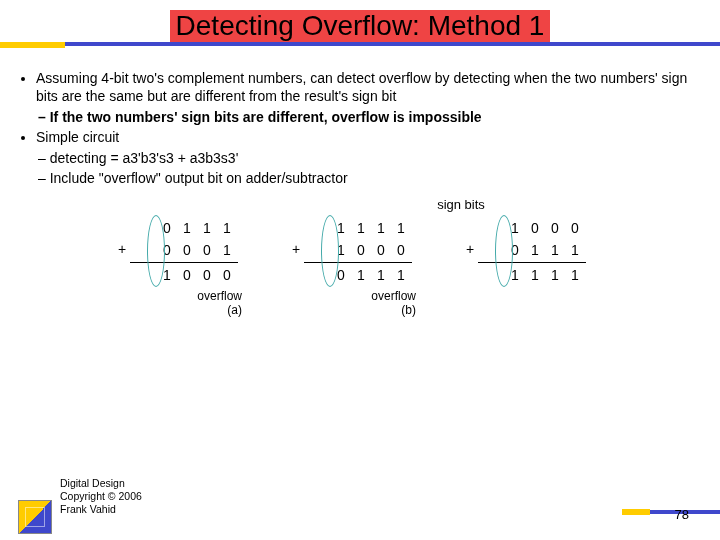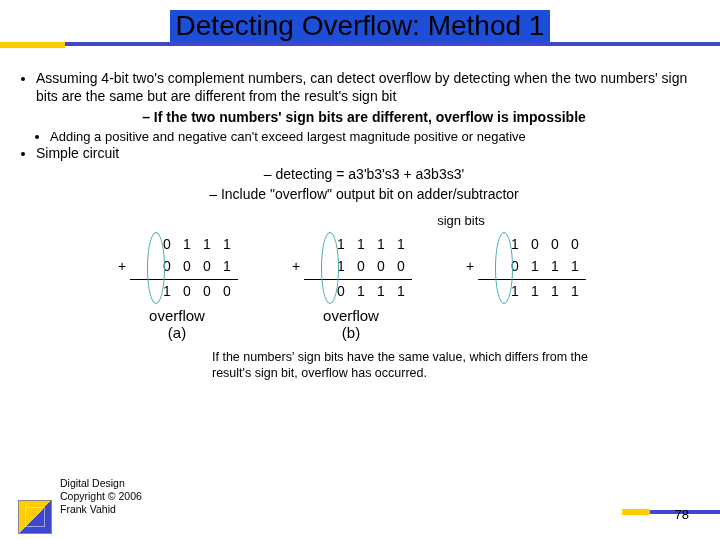--- a/index.html
+++ b/index.html
@@ -34,33 +34,33 @@
     height: 4px;
     background: #3f48cc;
     z-index: 1;
   }
   .title {
     position: relative;
     z-index: 2;
     font-size: 28px;
     text-align: center;
     font-weight: normal;
-    background: #1d4ed8;
+    background: #ef4444;
     display: block;
     width: fit-content;
     margin: 0 auto;
     padding: 0 6px;
   }
   .content {
     padding: 8px 30px 0 12px;
     font-size: 14px;
     line-height: 1.25;
   }
   ul.lvl1 { list-style: disc; padding-left: 24px; }
-  ul.lvl2 { list-style: none; padding-left: 26px; margin-top: 2px; text-align: center; }
+  ul.lvl2 { list-style: none; padding-left: 26px; margin-top: 2px; }
   ul.lvl2 > li::before { content: "–  "; }
   ul.lvl3 { list-style: disc; padding-left: 38px; font-size: 13px; margin-top: 2px; }
   ul.lvl1 > li { margin-bottom: 4px; }
   ul.lvl2 > li { margin-bottom: 2px; font-weight: bold; }
   .lvl2.noweight > li { font-weight: normal; }
   .sign-bits-label {
     text-align: center;
     margin: 10px 0 4px 220px;
     font-size: 13px;
   }
@@ -84,22 +84,22 @@
     height: 22px;
     align-items: center;
   }
   .bit { width: 10px; text-align: center; }
   .plus { position: absolute; left: 6px; top: 24px; }
   .rule {
     border-top: 1px solid #000;
     margin: 1px 4px 1px 18px;
   }
   .caption {
-    text-align: center;
-    font-size: 15px;
+    text-align: right;
+    font-size: 12px;
     margin-top: 4px;
     line-height: 1.15;
   }
   .circle {
     position: absolute;
     width: 18px;
     height: 72px;
     border: 1px solid #4aa;
     border-radius: 50% / 50%;
     left: 35px;
@@ -175,23 +175,20 @@
   <h1 class="title">Detecting Overflow: Method 1</h1>
 </div>
 
 <div class="content">
   <ul class="lvl1">
     <li>Assuming 4-bit two's complement numbers, can detect overflow by detecting when the two numbers' sign bits are the same but are different from the result's sign bit</li>
   </ul>
   <ul class="lvl2">
     <li>If the two numbers' sign bits are different, overflow is impossible</li>
   </ul>
-  <ul class="lvl3">
-    <li>Adding a positive and negative can't exceed largest magnitude positive or negative</li>
-  </ul>
   <ul class="lvl1">
     <li>Simple circuit</li>
   </ul>
   <ul class="lvl2 noweight">
     <li>detecting = a3'b3's3 + a3b3s3'</li>
     <li>Include "overflow" output bit on adder/subtractor</li>
   </ul>
 
   <div class="sign-bits-label">sign bits</div>
 
@@ -272,21 +269,20 @@
       <div class="bitrow">
         <span class="bit">1</span>
         <span class="bit">1</span>
         <span class="bit">1</span>
         <span class="bit">1</span>
       </div>
     </div>
 
   </div>
 
-  <div class="bottom-note">If the numbers' sign bits have the same value, which differs from the result's sign bit, overflow has occurred.</div>
 </div>
 
 <div class="footer">
   <div class="logo"></div>
   <div class="credits">
     <span>Digital Design</span><br>
     <span>Copyright © 2006</span><br>
     <span>Frank Vahid</span>
   </div>
   <div class="corner-stripe"></div>

